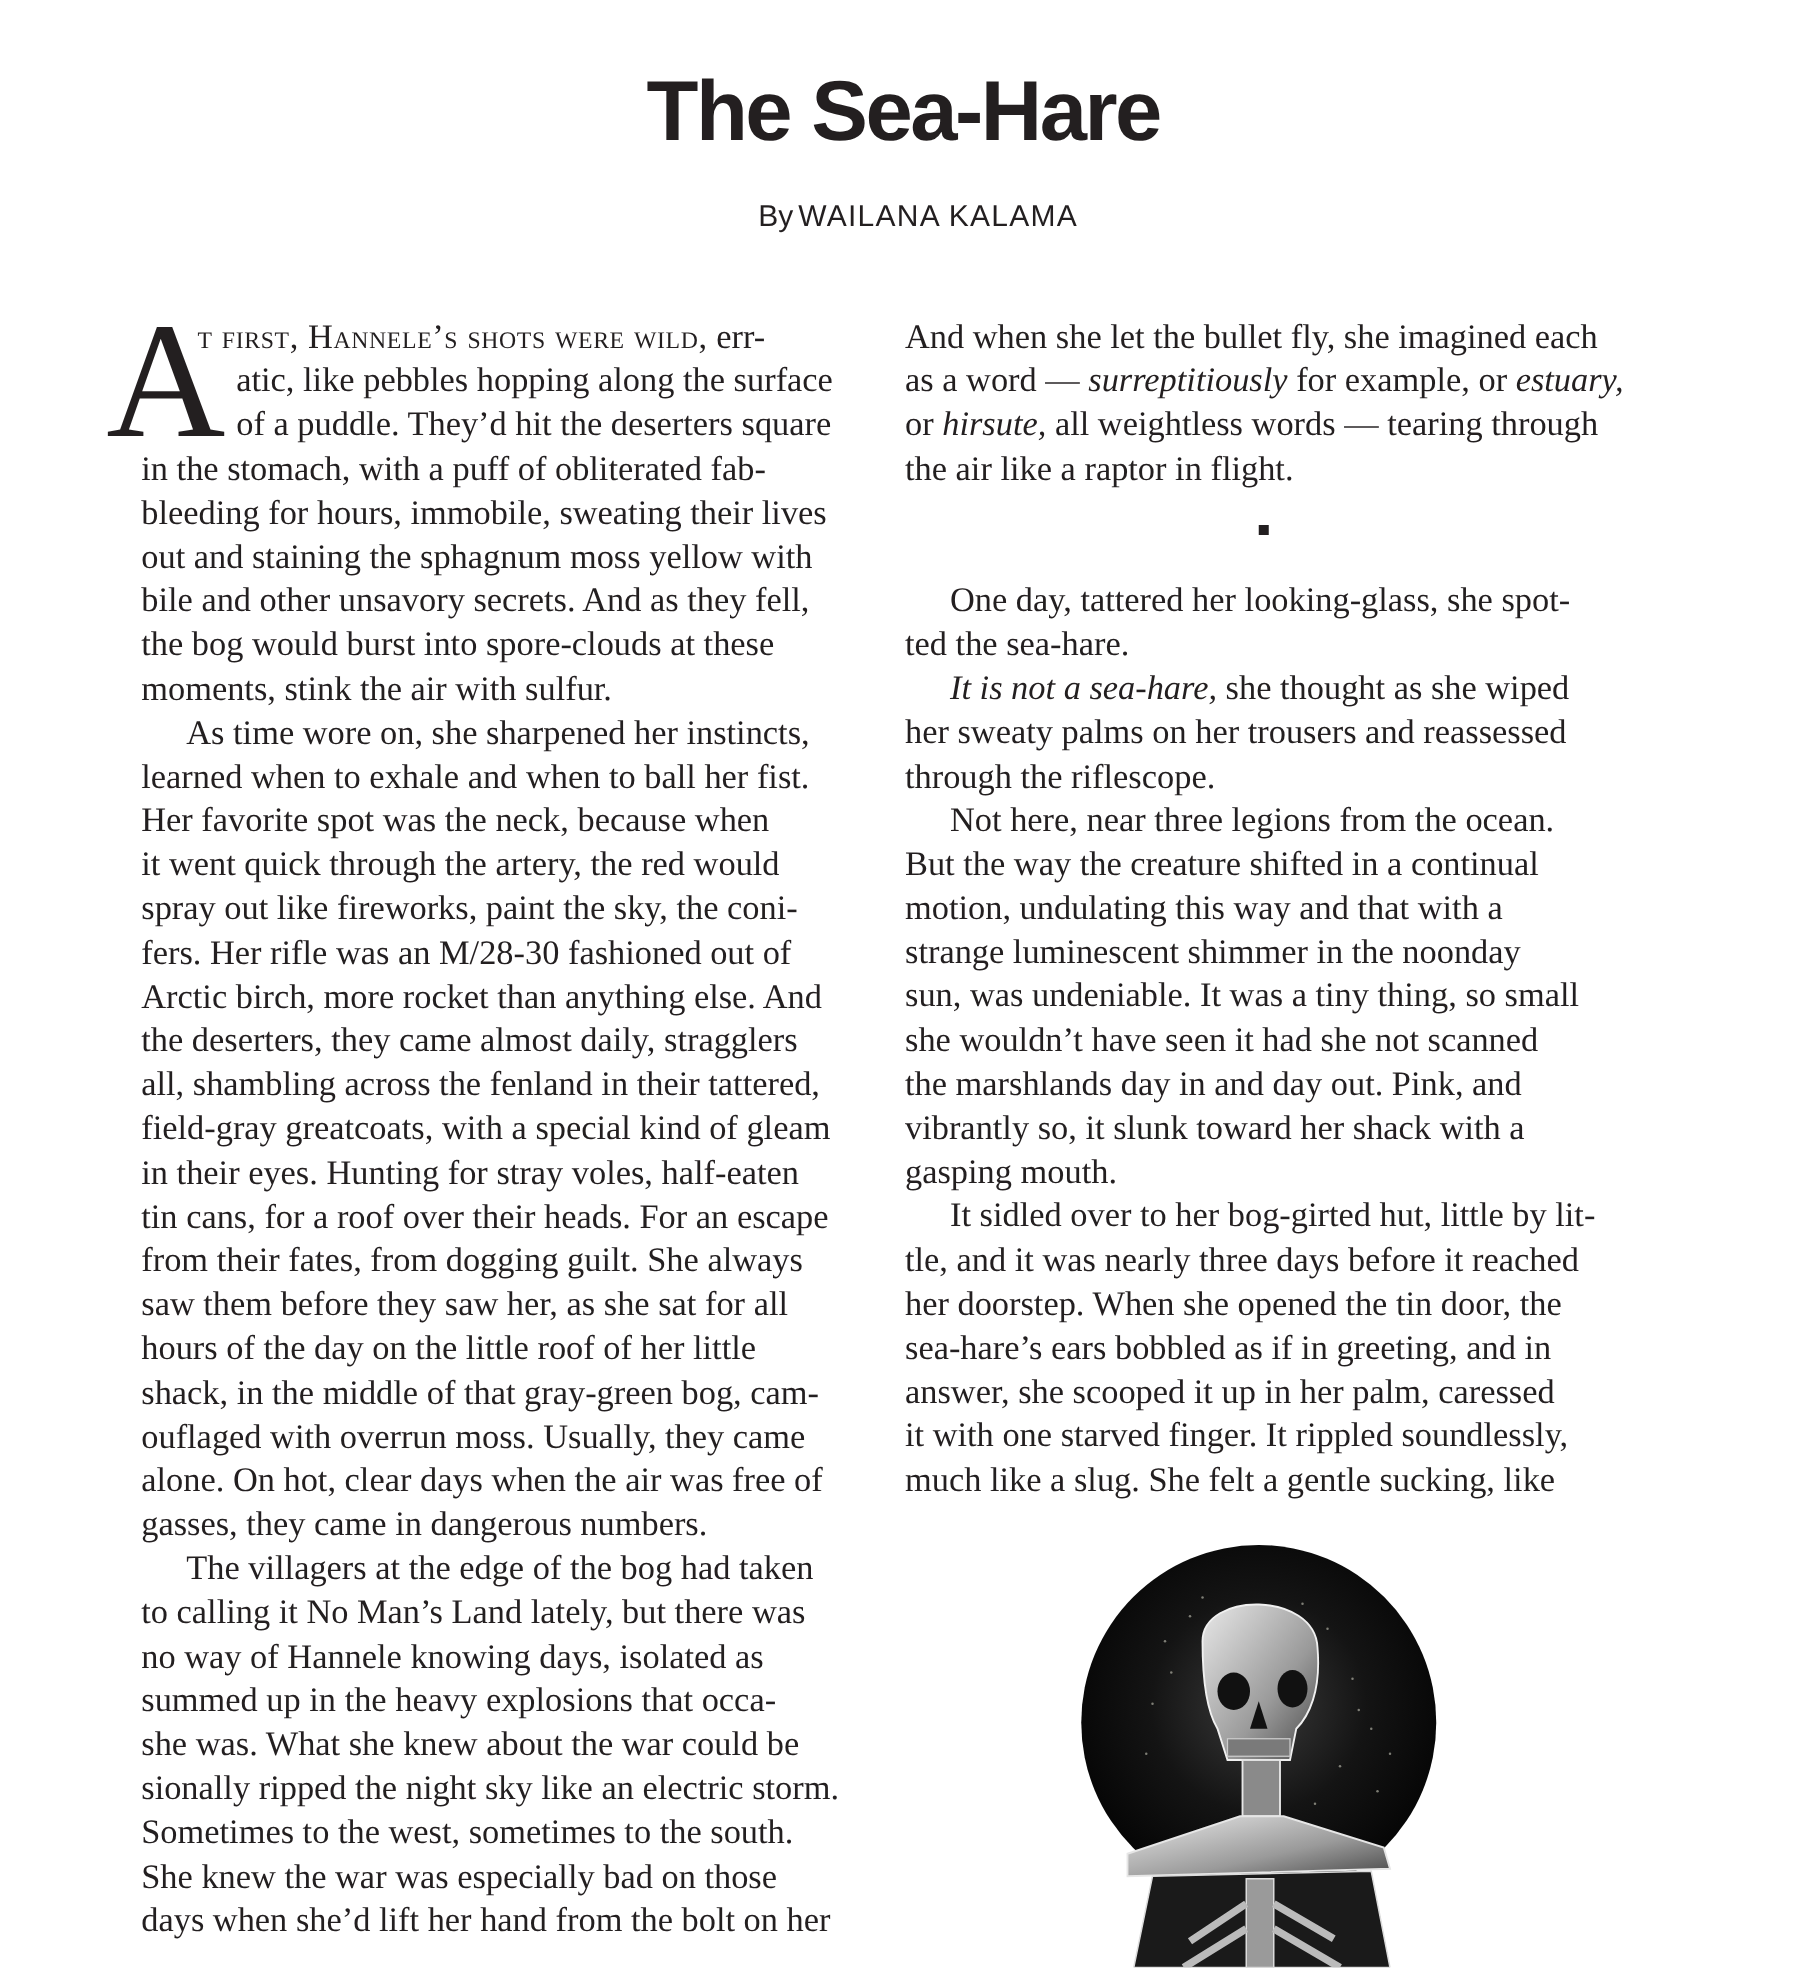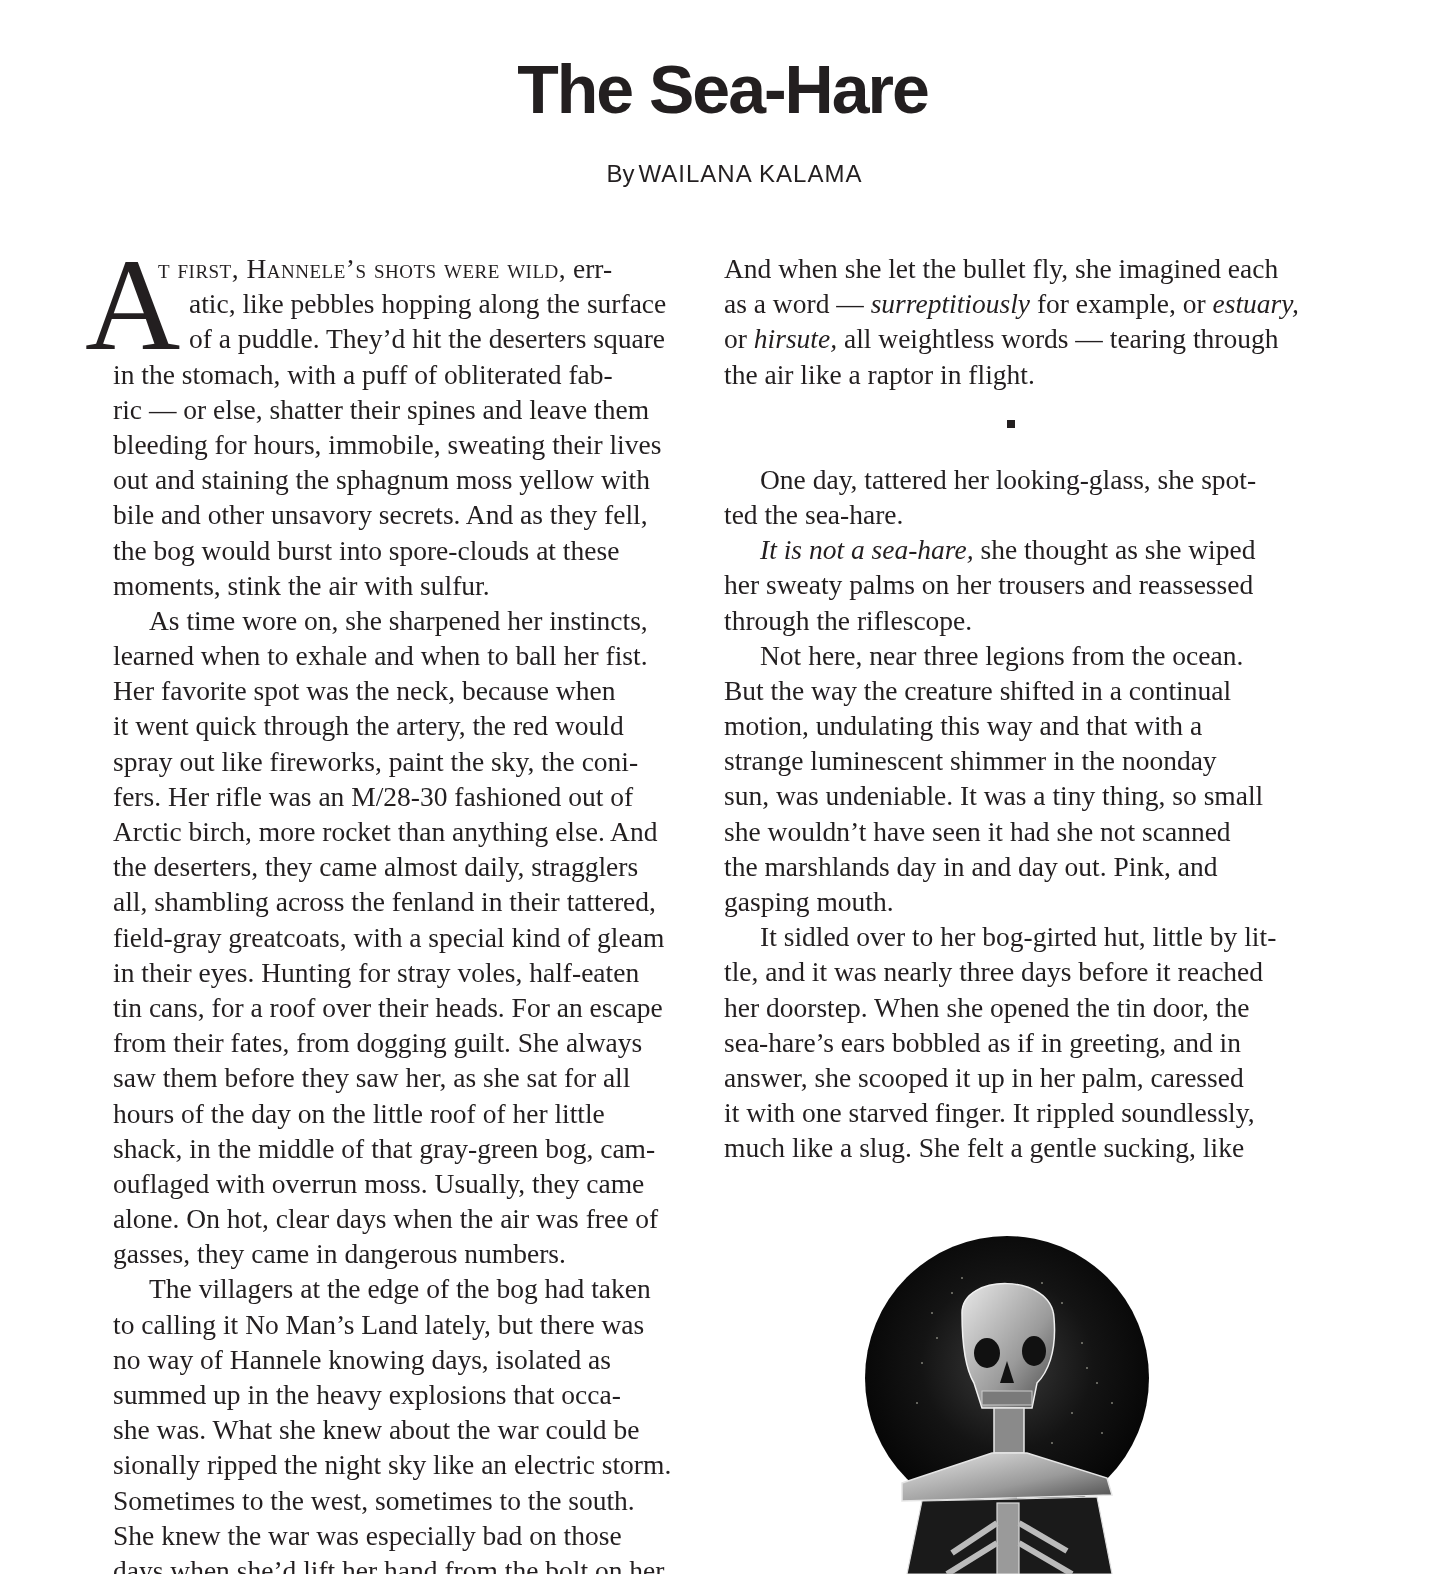--- a/index.html
+++ b/index.html
@@ -118,21 +118,20 @@
 <div class="byline">
   <span class="by">By</span><span>WAILANA KALAMA</span>
 </div>
 
 <div class="col col-left">
   <span class="dropcap">A</span>
   <span class="line hang-first"><span class="smallcaps">t first, Hannele’s shots were wild,</span><span> err-</span></span>
   <span class="line hang">atic, like pebbles hopping along the surface</span>
   <span class="line hang">of a puddle. They’d hit the deserters square</span>
   <span class="line">in the stomach, with a puff of obliterated fab-</span>
-  <span class="line">ric — or else, shatter their spines and leave them</span>
   <span class="line">bleeding for hours, immobile, sweating their lives</span>
   <span class="line">out and staining the sphagnum moss yellow with</span>
   <span class="line">bile and other unsavory secrets. And as they fell,</span>
   <span class="line">the bog would burst into spore-clouds at these</span>
   <span class="line">moments, stink the air with sulfur.</span>
   <span class="line indent">As time wore on, she sharpened her instincts,</span>
   <span class="line">learned when to exhale and when to ball her fist.</span>
   <span class="line">Her favorite spot was the neck, because when</span>
   <span class="line">it went quick through the artery, the red would</span>
   <span class="line">spray out like fireworks, paint the sky, the coni-</span>
@@ -174,20 +173,21 @@
   <span class="line indent"><span class="it">It is not a sea-hare,</span><span> she thought as she wiped</span></span>
   <span class="line">her sweaty palms on her trousers and reassessed</span>
   <span class="line">through the riflescope.</span>
   <span class="line indent">Not here, near three legions from the ocean.</span>
   <span class="line">But the way the creature shifted in a continual</span>
   <span class="line">motion, undulating this way and that with a</span>
   <span class="line">strange luminescent shimmer in the noonday</span>
   <span class="line">sun, was undeniable. It was a tiny thing, so small</span>
   <span class="line">she wouldn’t have seen it had she not scanned</span>
   <span class="line">the marshlands day in and day out. Pink, and</span>
+  <span class="line">vibrantly so, it slunk toward her shack with a</span>
   <span class="line">gasping mouth.</span>
   <span class="line indent">It sidled over to her bog-girted hut, little by lit-</span>
   <span class="line">tle, and it was nearly three days before it reached</span>
   <span class="line">her doorstep. When she opened the tin door, the</span>
   <span class="line">sea-hare’s ears bobbled as if in greeting, and in</span>
   <span class="line">answer, she scooped it up in her palm, caressed</span>
   <span class="line">it with one starved finger. It rippled soundlessly,</span>
   <span class="line">much like a slug. She felt a gentle sucking, like</span>
 </div>
 

